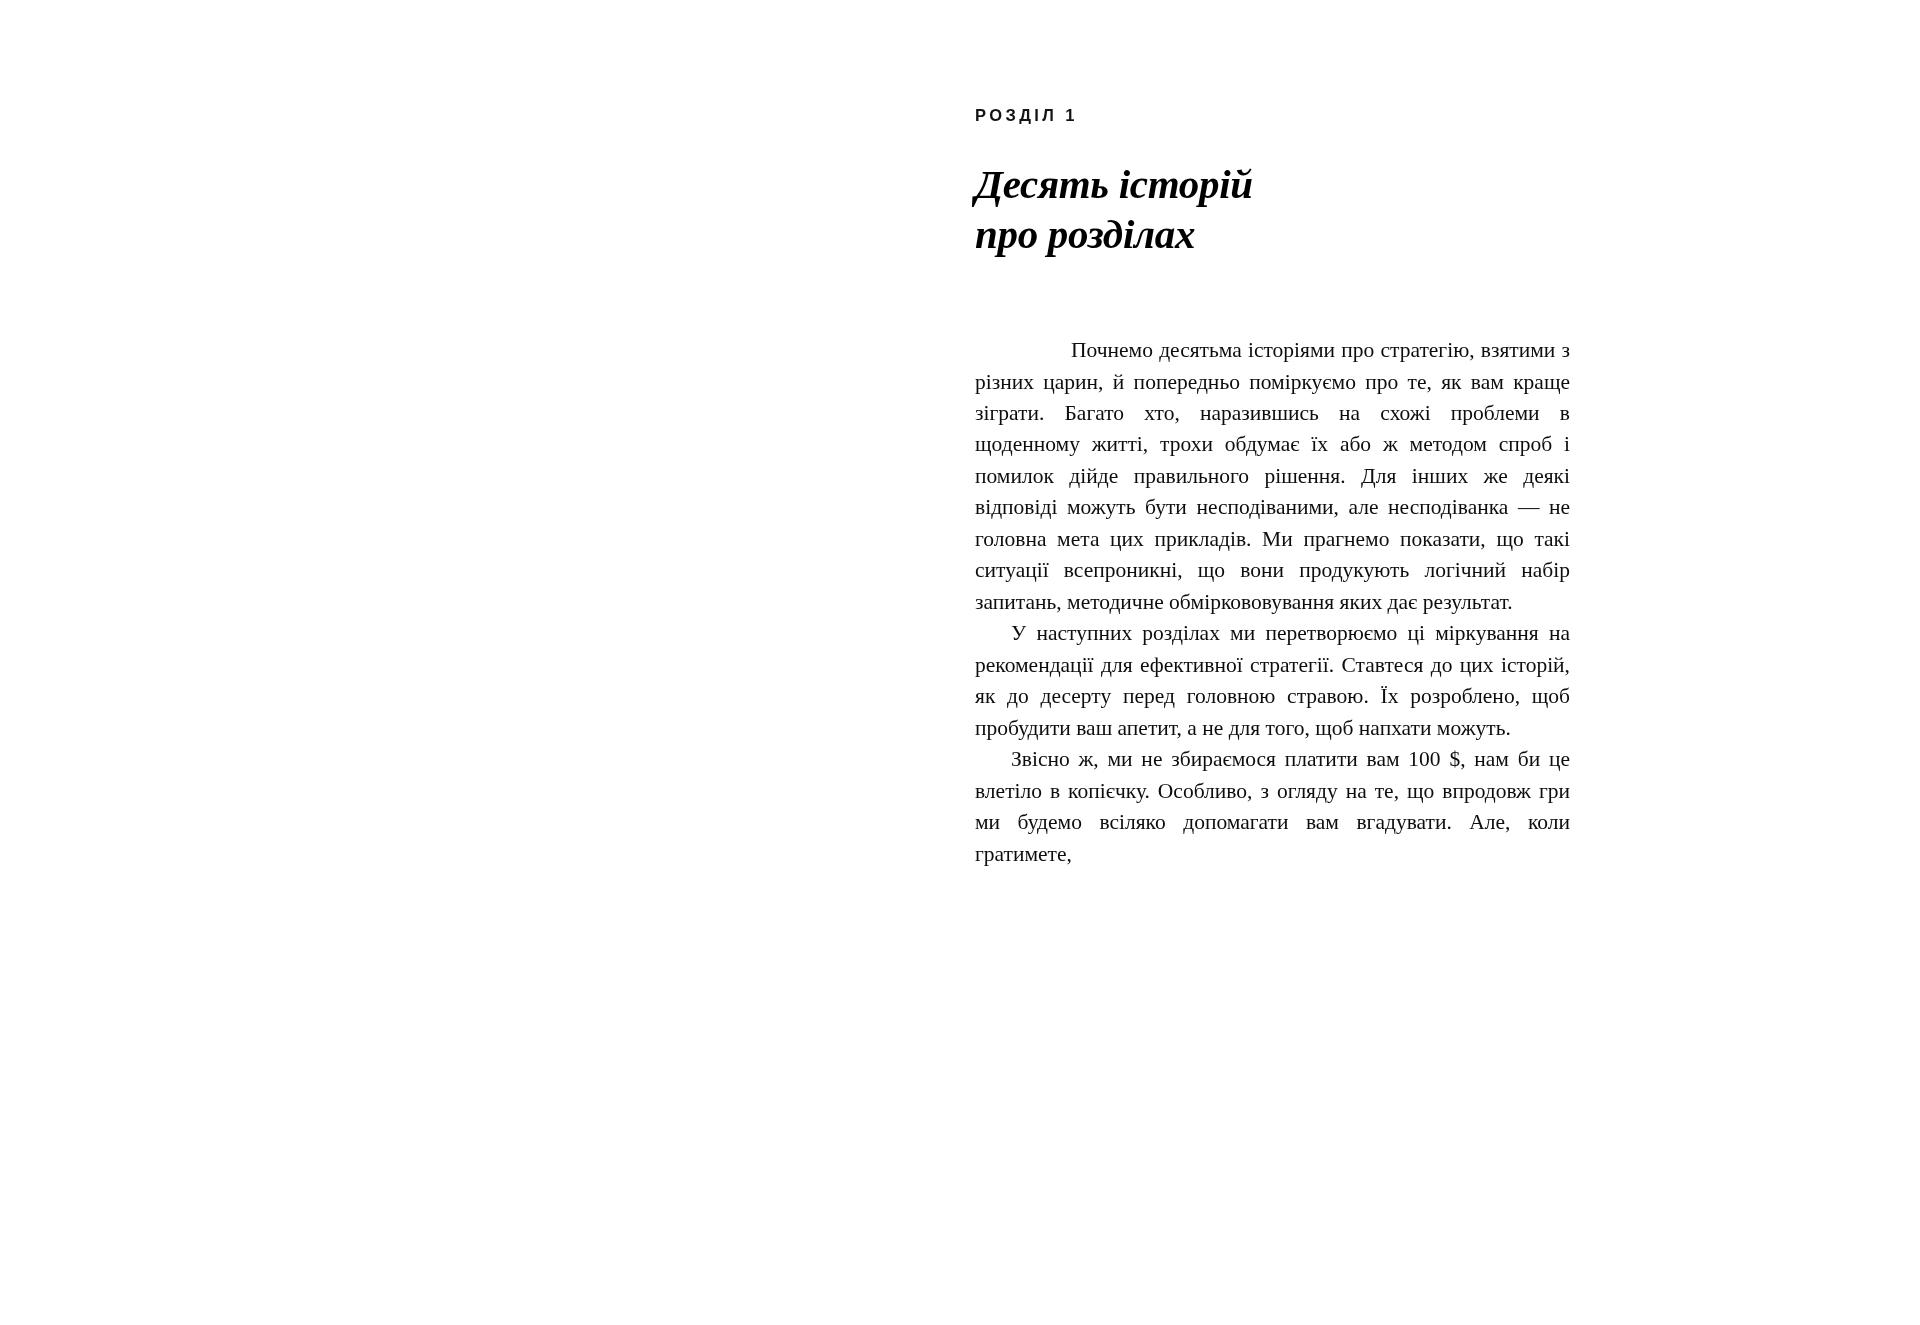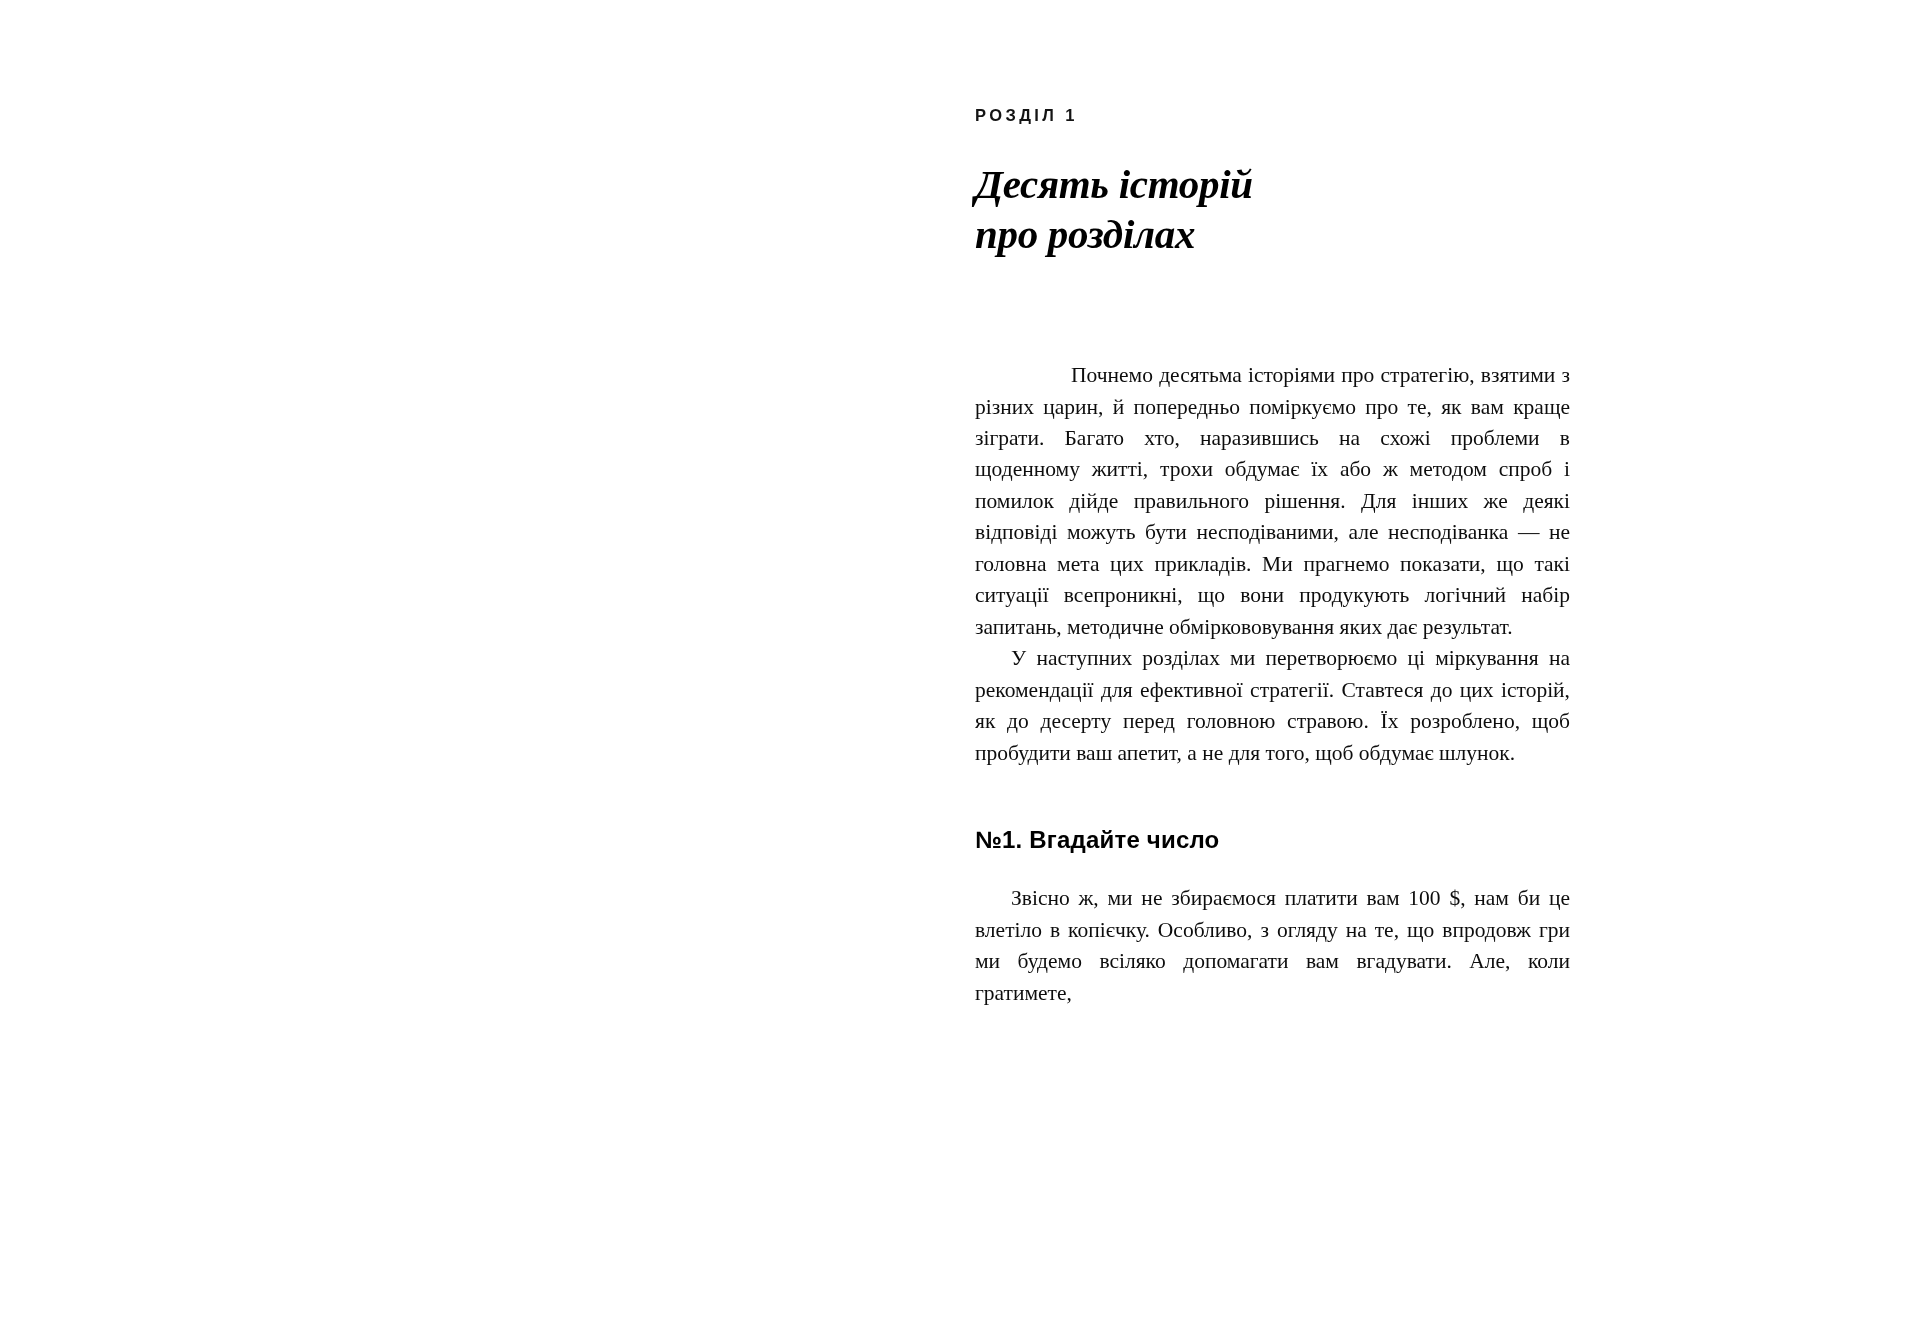--- a/index.html
+++ b/index.html
@@ -52,21 +52,21 @@
     font-family: Liberation Serif, serif;
     font-style: italic;
     font-weight: 700;
     font-size: 41px;
     line-height: 1.22;
     letter-spacing: -0.3px;
     color: #000000;
     margin: 0;
   }
   .body-block {
-    margin-top: 101px;
+    margin-top: 76px;
   }
   p.para {
     font-family: "Liberation Serif", serif;
     font-size: 21.5px;
     line-height: 1.465;
     text-align: justify;
     margin: 0;
     color: #0d0d0d;
     hyphens: auto;
   }
@@ -106,24 +106,23 @@
 
         <div class="chapter-label">РОЗДІЛ 1</div>
 
         <h1 class="chapter-title">
           <span>Десять історій</span><br>
           <span>про розділах</span>
         </h1>
 
         <div class="body-block">
           <p class="para dropcap-first"><span class="lead-indent"></span><span>Почнемо десятьма історіями про стратегію, взятими з різних царин, й попередньо поміркуємо про те, як вам краще зіграти. Багато хто, наразившись на схожі проблеми в щоденному житті, трохи обдумає їх або ж методом спроб і помилок дійде правильного рішення. Для інших же деякі відповіді можуть бути несподіваними, але несподіванка — не головна мета цих прикладів. Ми прагнемо показати, що такі ситуації всепроникні, що вони продукують логічний набір запитань, методичне обміркововування яких дає результат.</span></p>
-          <p class="para indent">У наступних розділах ми перетворюємо ці міркування на рекомендації для ефективної стратегії. Ставтеся до цих історій, як до десерту перед головною стравою. Їх розроблено, щоб пробудити ваш апетит, а не для того, щоб обдумає шлунок.</p>
+          <p class="para indent">У наступних розділах ми перетворюємо ці міркування на рекомендації для ефективної стратегії. Ставтеся до цих історій, як до десерту перед головною стравою. Їх розроблено, щоб пробудити ваш апетит, а не для того, щоб напхати можуть.</p>
         </div>
 
-        <h2 class="section-title">№1. Вгадайте число</h2>
 
         <div>
           <p class="para indent">Звісно ж, ми не збираємося платити вам 100 $, нам би це влетіло в копієчку. Особливо, з огляду на те, що впродовж гри ми будемо всіляко допомагати вам вгадувати. Але, коли гратимете,</p>
         </div>
 
       </div>
     </div>
 
   </div>
 </div>

